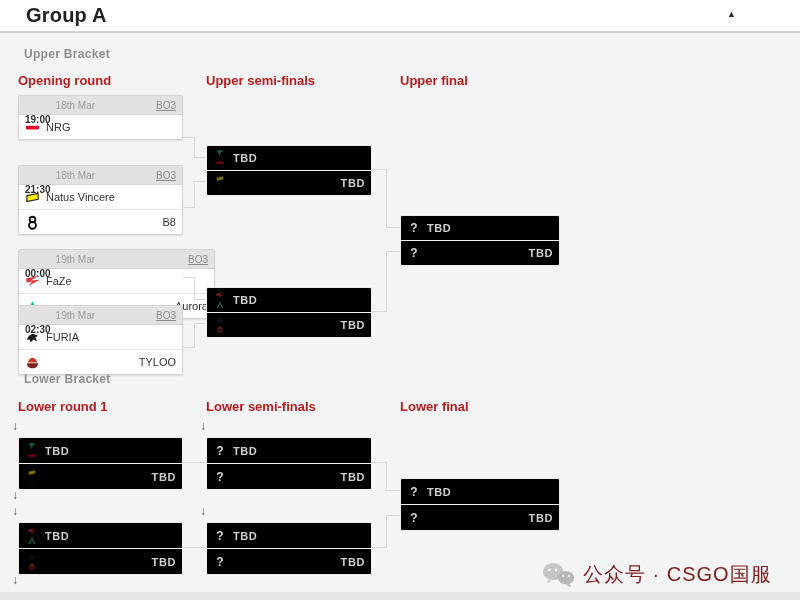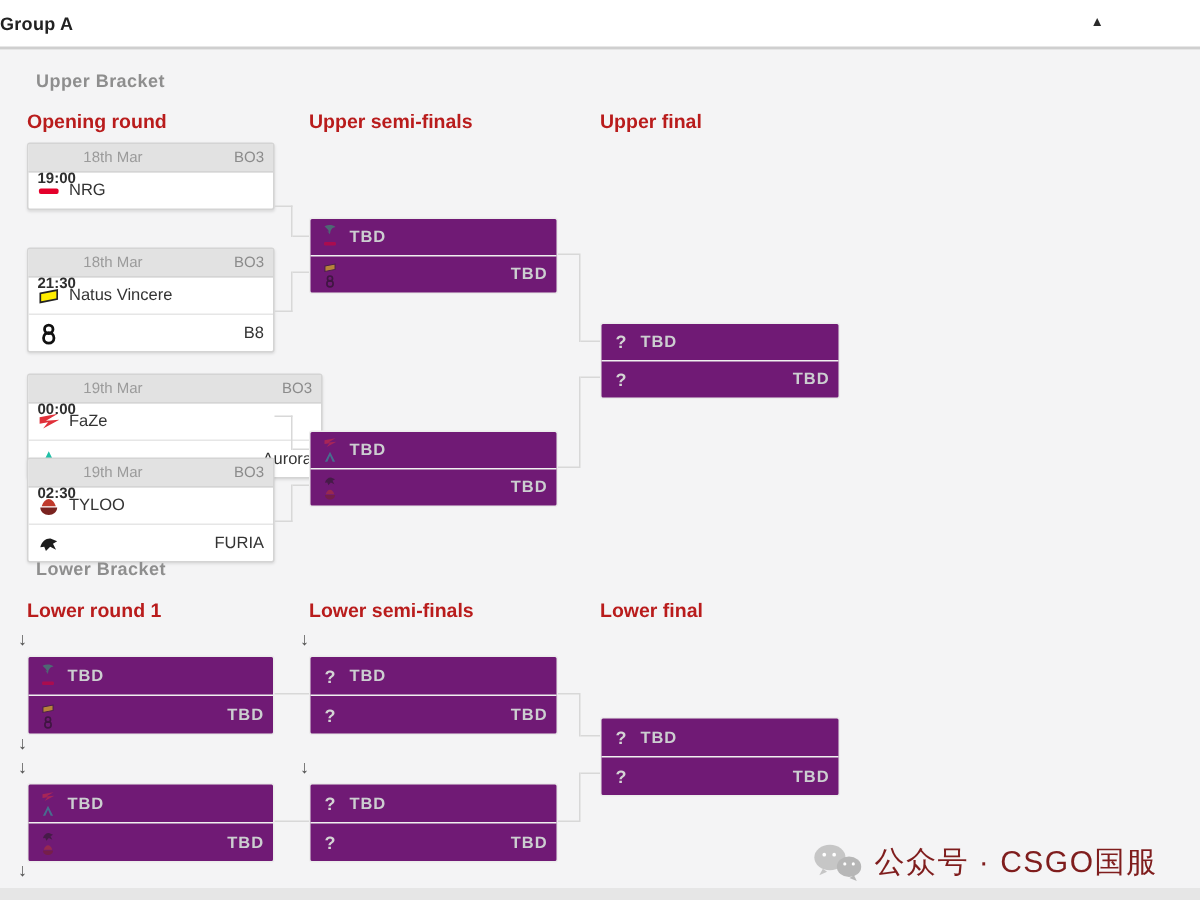--- a/index.html
+++ b/index.html
@@ -8,47 +8,47 @@
     background:#f4f4f5;
     font-family:"Liberation Sans", sans-serif;
     -webkit-font-smoothing:antialiased;
   }
   
   .titlebar{
     position:absolute;left:0;top:0;width:800px;height:31px;
     background:#ffffff;border-bottom:2px solid #cfcfcf;
     display:flex;align-items:center;
   }
-  .titlebar .title{font-size:12px;font-weight:bold;color:#222;letter-spacing:.2px;}
+  .titlebar .title{font-size:20px;font-weight:bold;color:#222;padding-left:26px;letter-spacing:.2px;}
   .collapse{position:absolute;right:64px;top:9px;font-size:9px;color:#2b2b2b;cursor:pointer;}
   
   .section-label{position:absolute;left:24px;font-size:12px;font-weight:bold;color:#8e8e8e;letter-spacing:.3px;}
   .col-head{position:absolute;font-size:13px;font-weight:bold;color:#b91c1c;}
   
   .match{
     position:absolute;box-sizing:border-box;background:#fff;
     border:1px solid #d4d4d4;border-radius:2px;
     box-shadow:0 1px 2px rgba(0,0,0,.10);
   }
   .match-head{
     height:18px;background:#e2e2e2;display:flex;align-items:center;
     padding:0 6px;font-size:10px;border-bottom:1px solid #d4d4d4;
   }
   .match-head .time{font-weight:bold;color:#2e2e2e;margin-top:28px;}
   .match-head .date{color:#9b9b9b;margin-left:5px;}
-  .match-head .fmt{margin-left:auto;color:#8b8b8b;}
+  .match-head .fmt{margin-left:auto;color:#8b8b8b;text-decoration:underline;}
   .row{height:24px;display:flex;align-items:center;padding:0 6px;gap:6px;}
   .row + .row{border-top:1px solid #e6e6e6;justify-content:space-between;}
   .tname{font-size:11px;color:#333;}
   .ticon{width:15px;height:15px;flex:0 0 15px;display:inline-flex;}
   .ticon svg{width:100%;height:100%;}
   
   .tbdbox{
-    position:absolute;box-sizing:border-box;background:#701a75;
-    border:1px solid #ececec;border-radius:2px;
+    position:absolute;box-sizing:border-box;background:#000000;
+    border:1px solid #ececec;border-radius:2px;text-decoration:underline;
   }
   .tbdbox .row{height:24px;}
   .tbdbox .row25{height:25px;}
   .tbdbox .row + .row{border-top:1px solid #f0f0f0;}
   .tbd-label{font-size:11px;font-weight:bold;color:#ccced0;letter-spacing:.6px;}
   .qmark{font-size:12px;font-weight:bold;color:#d4d4d4;width:14px;text-align:center;}
   .cands{width:14px;flex:0 0 14px;display:flex;flex-direction:column;align-items:center;opacity:.5;}
   .cands svg{width:12px;height:9px;display:block;}
   
   .cx{position:absolute;background:#d8d8d8;}
@@ -179,32 +179,32 @@
 
 <div class="match" style="left:18px;top:305px;width:165px">
   <div class="match-head">
     <span class="time">02:30</span>
     <span class="date">19th Mar</span>
     <span class="fmt">BO3</span>
   </div>
   <div class="row">
     <span class="ticon">
         <svg>
+          <use href="#i-furia"></use>
+        </svg>
+      </span>
+    <span class="tname">FURIA</span>
+  </div>
+  <div class="row">
+    <span class="ticon">
+        <svg>
           <use href="#i-tyloo"></use>
         </svg>
       </span>
     <span class="tname">TYLOO</span>
-  </div>
-  <div class="row">
-    <span class="ticon">
-        <svg>
-          <use href="#i-furia"></use>
-        </svg>
-      </span>
-    <span class="tname">FURIA</span>
   </div>
 </div>
 
 <div class="tbdbox" style="left:206px;top:145px;width:166px">
   <div class="row">
     <span class="cands">
       <svg>
           <use href="#i-falcons"></use>
         </svg>
       <svg>

